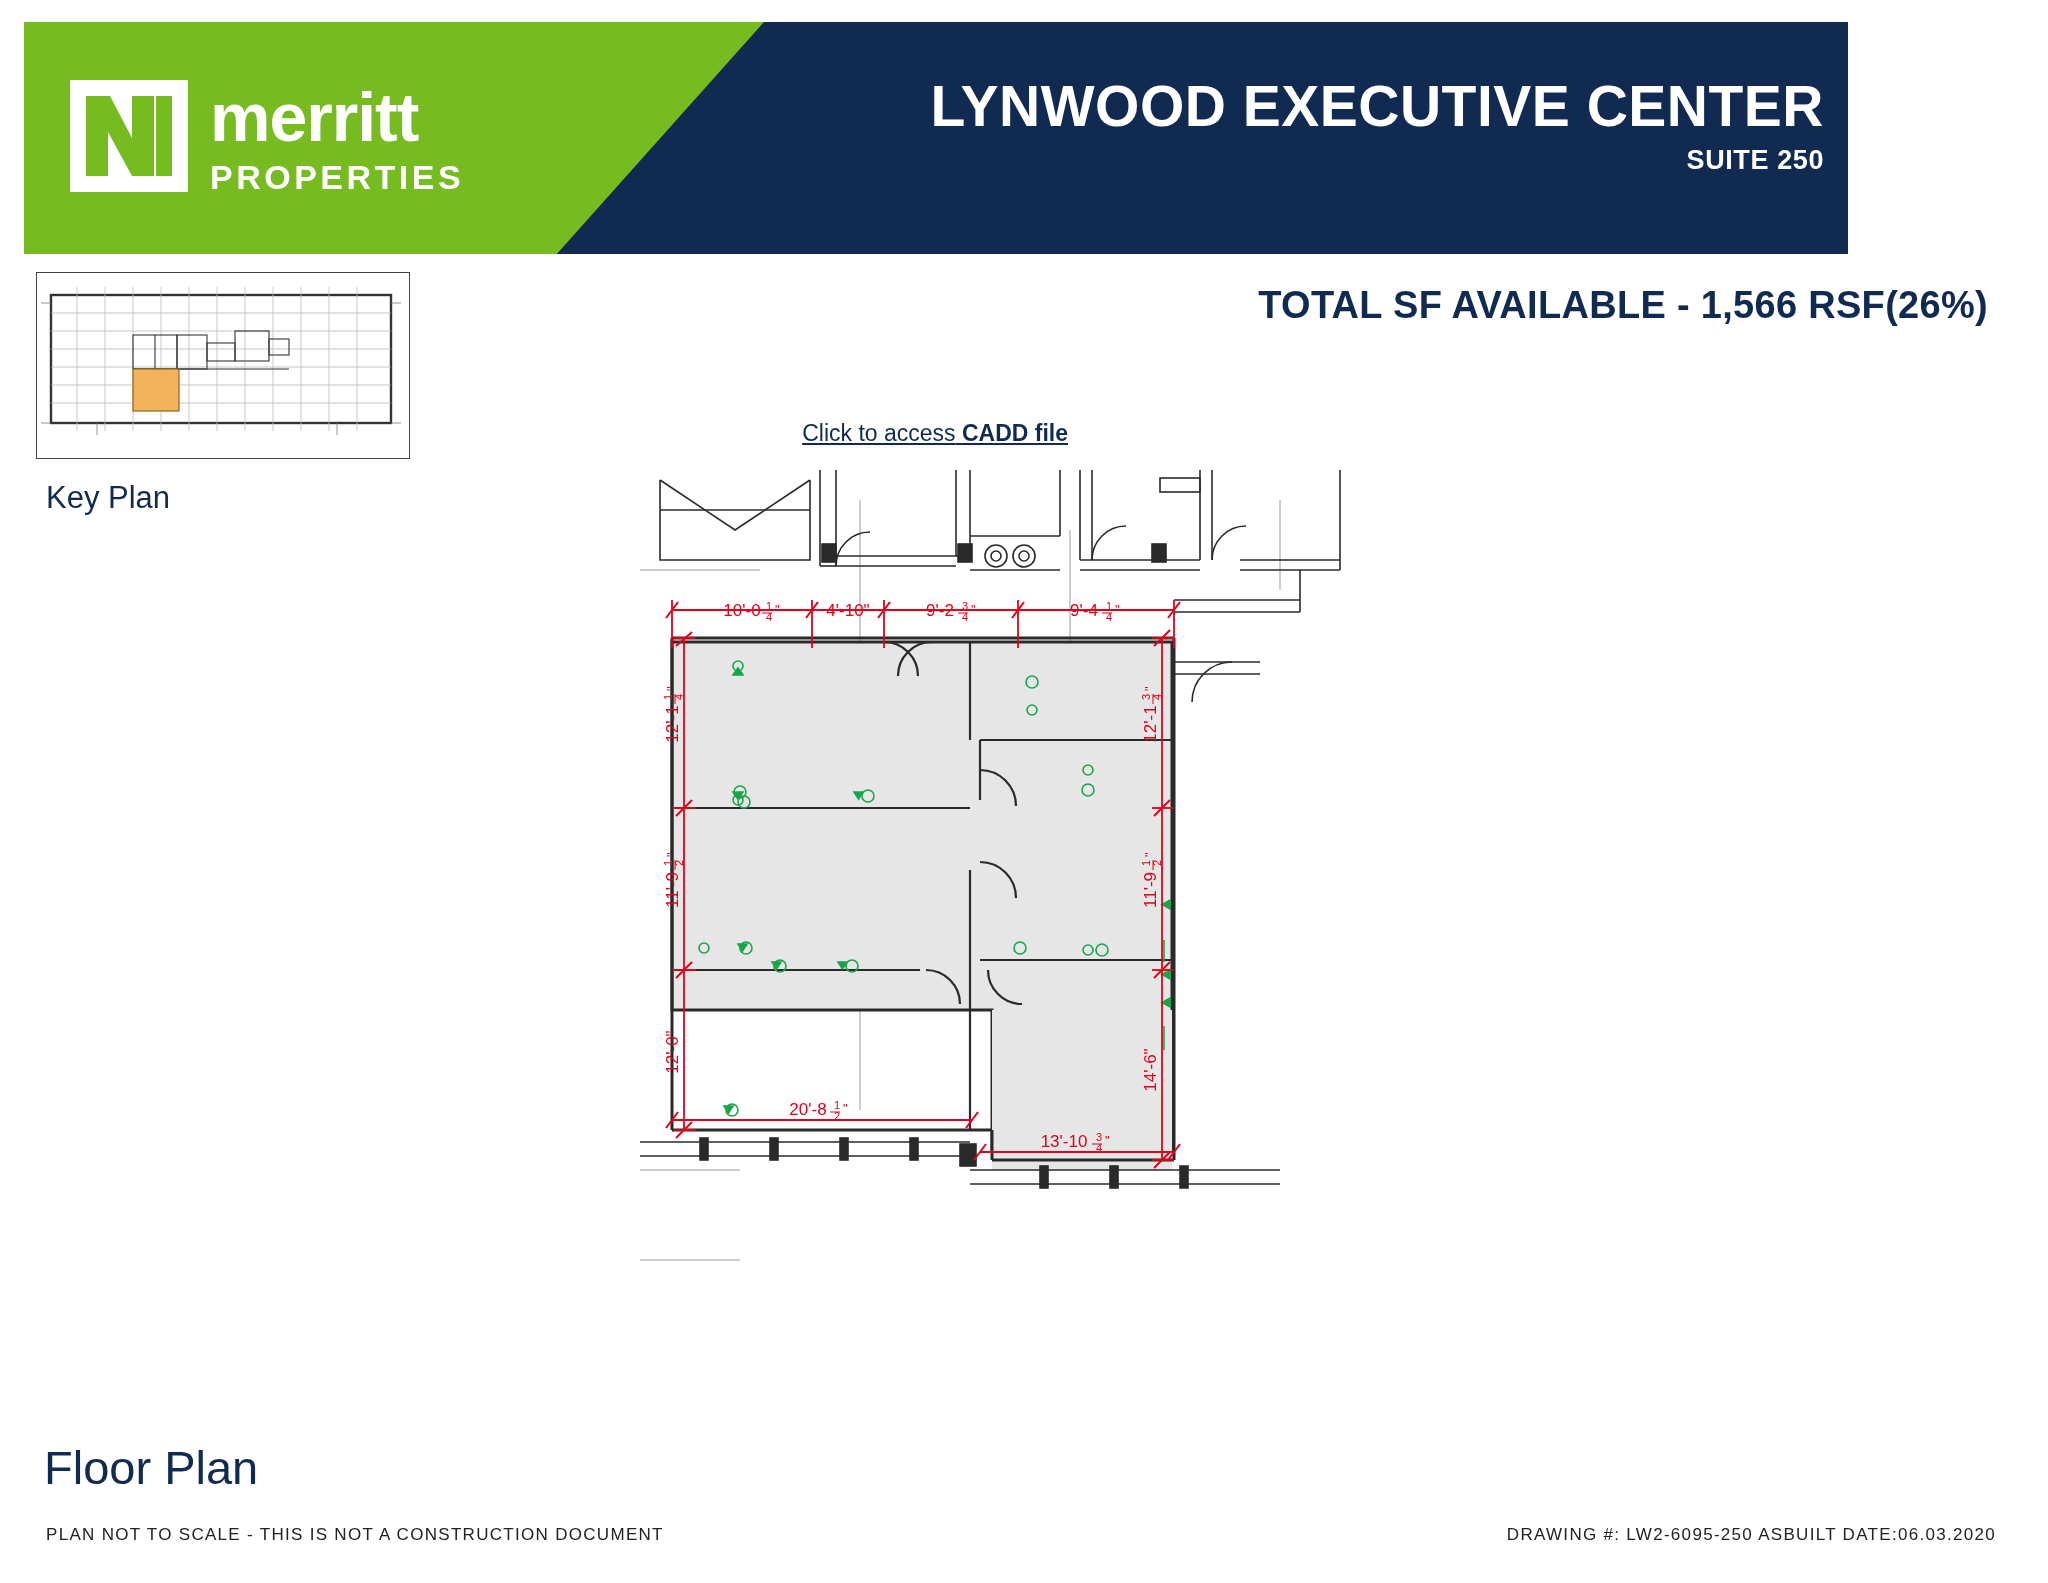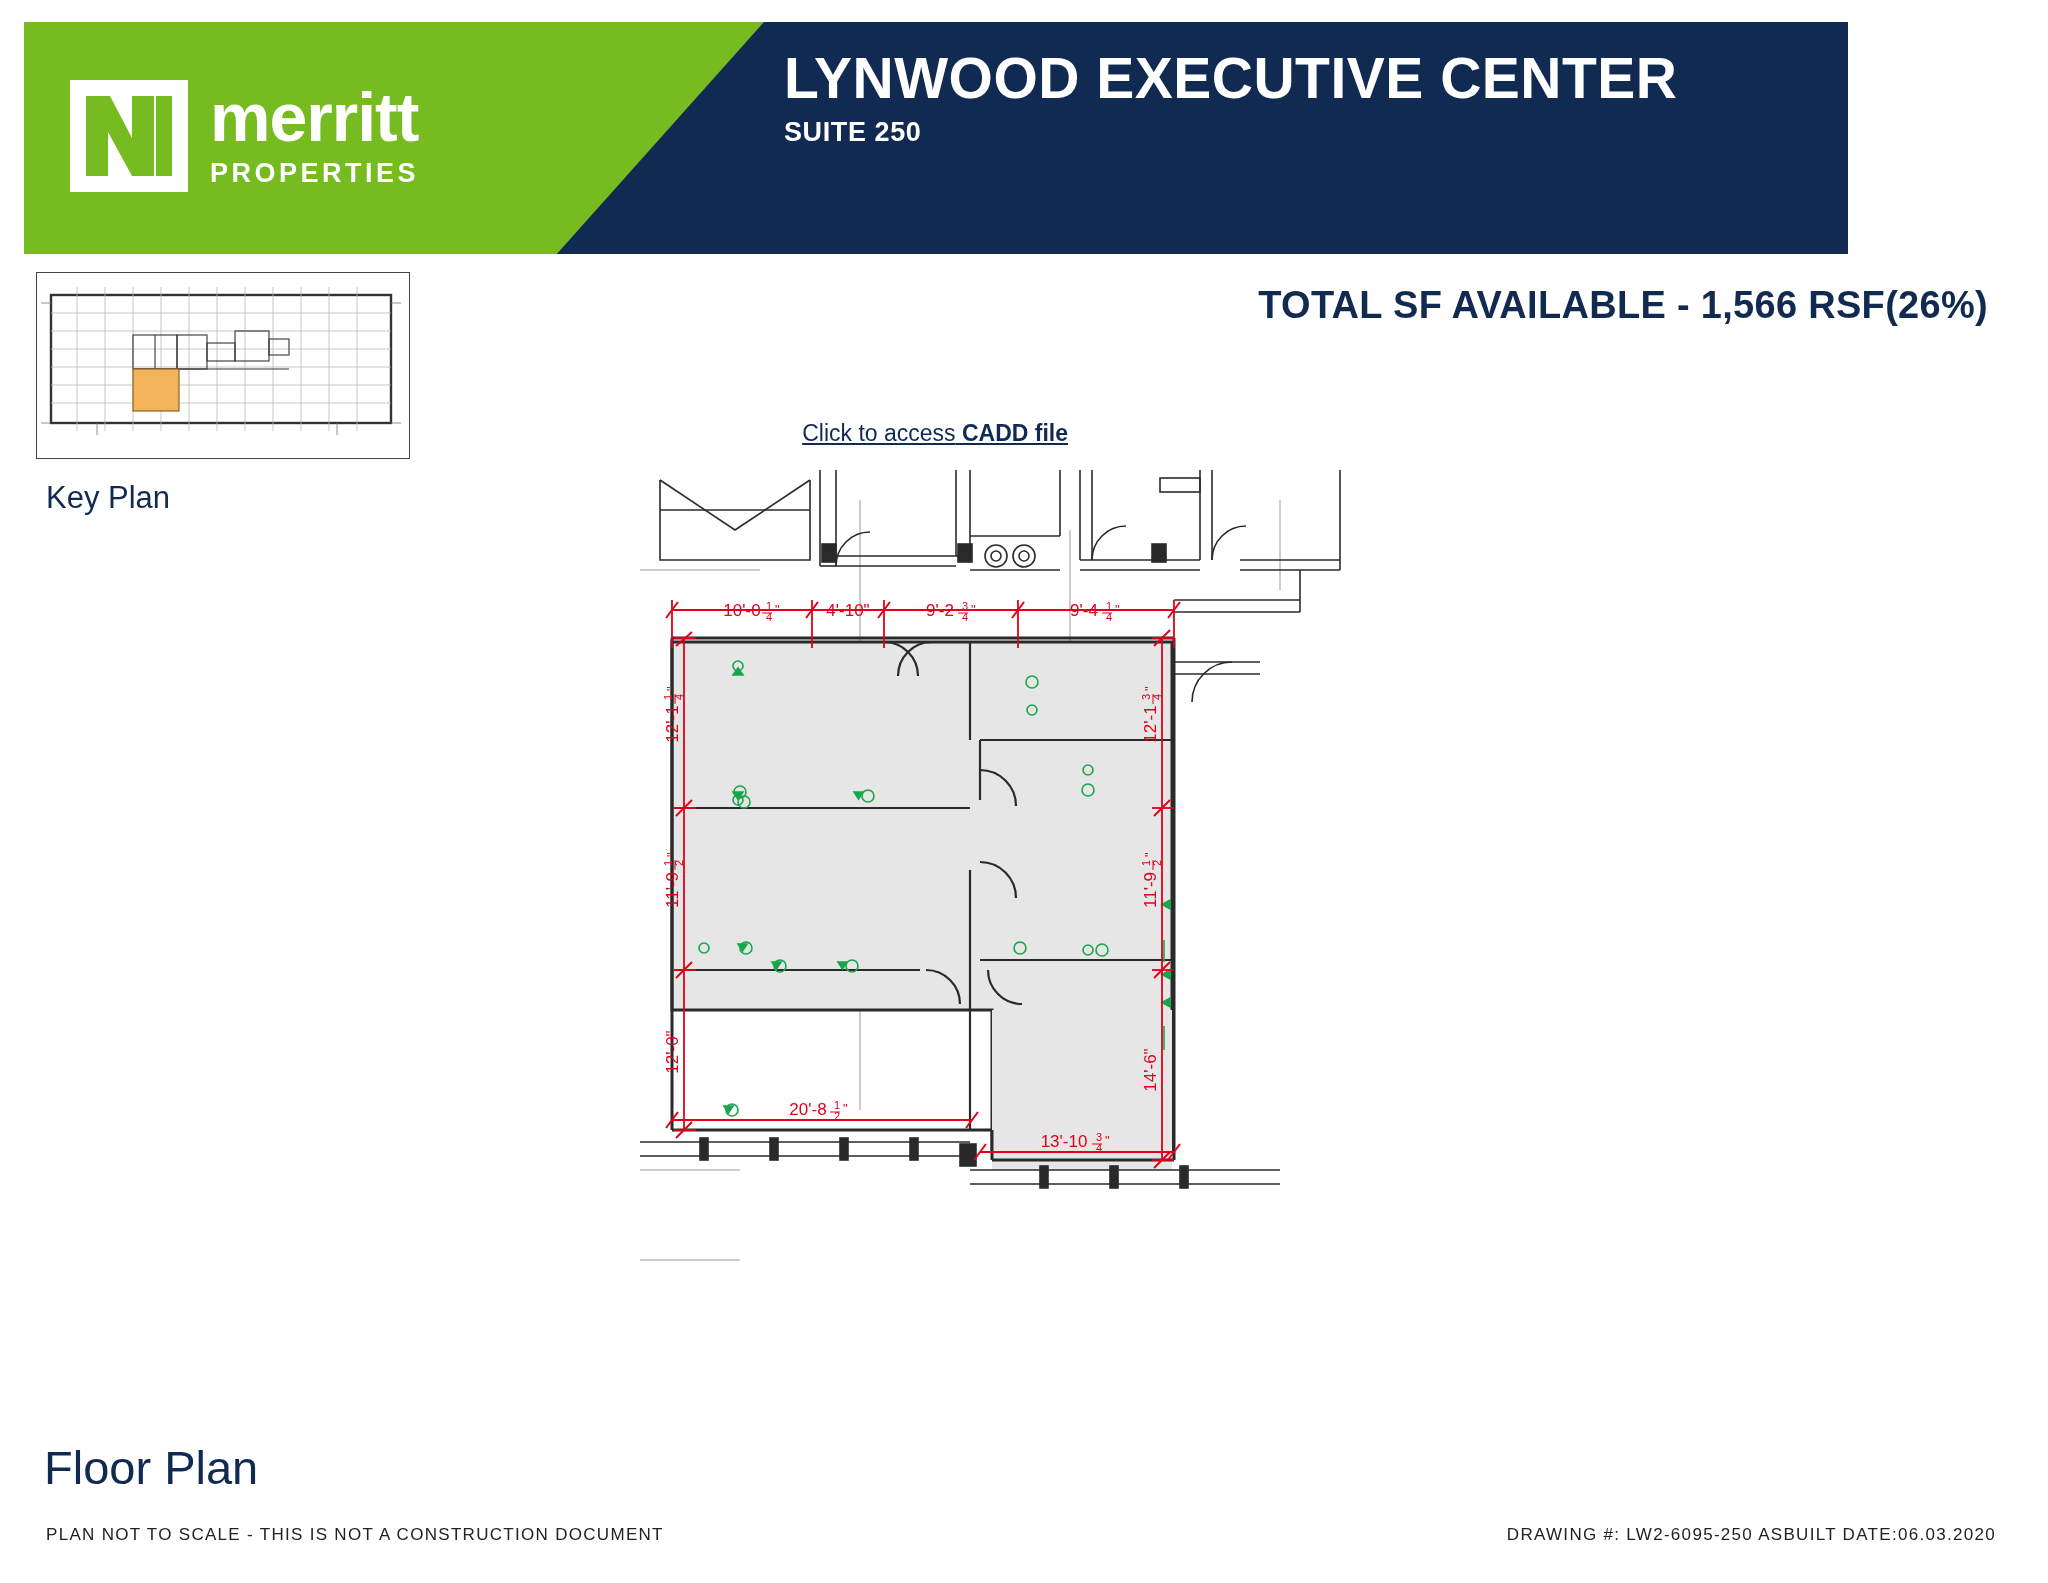--- a/index.html
+++ b/index.html
@@ -55,31 +55,31 @@
   }
   .logo-merritt {
     font-size: 68px;
     line-height: 66px;
     font-weight: bold;
     color: #ffffff;
     letter-spacing: -1px;
   }
   .logo-properties {
     margin-top: 8px;
-    font-size: 27px;
+    font-size: 34px;
     font-weight: bold;
     color: #ffffff;
     letter-spacing: 3.5px;
   }
   .header-titles {
     position: absolute;
     left: 760px;
     right: 24px;
-    top: 24px;
-    text-align: left;
+    top: 52px;
+    text-align: right;
     color: #ffffff;
   }
   .title-main {
     font-size: 57px;
     font-weight: bold;
     letter-spacing: 0.5px;
     line-height: 64px;
   }
   .title-sub {
     font-size: 29px;

